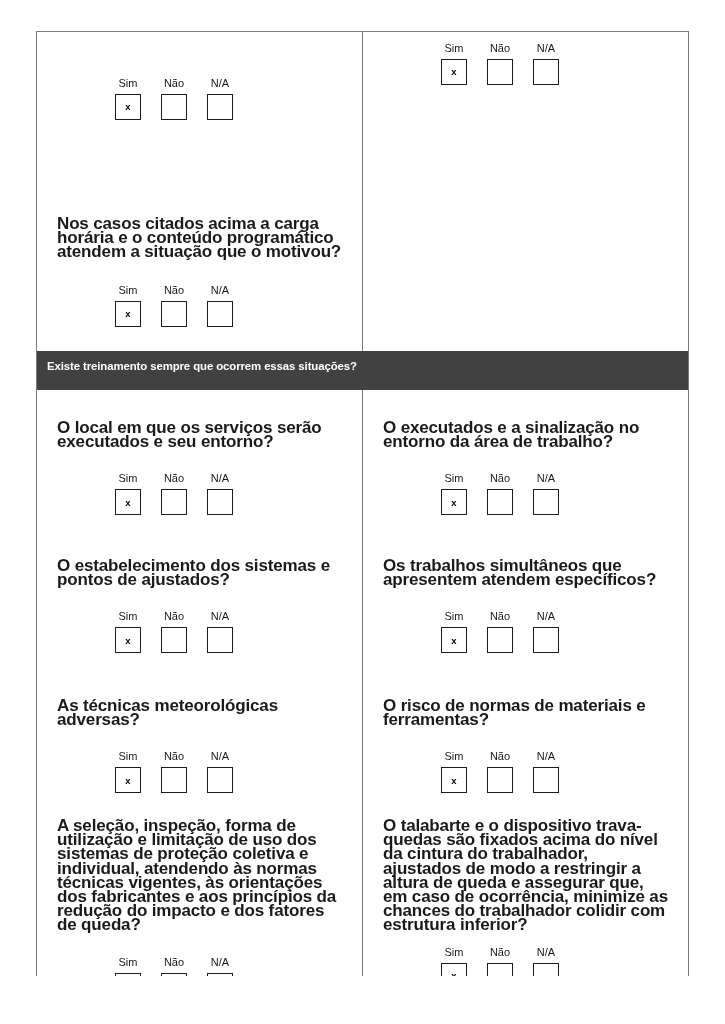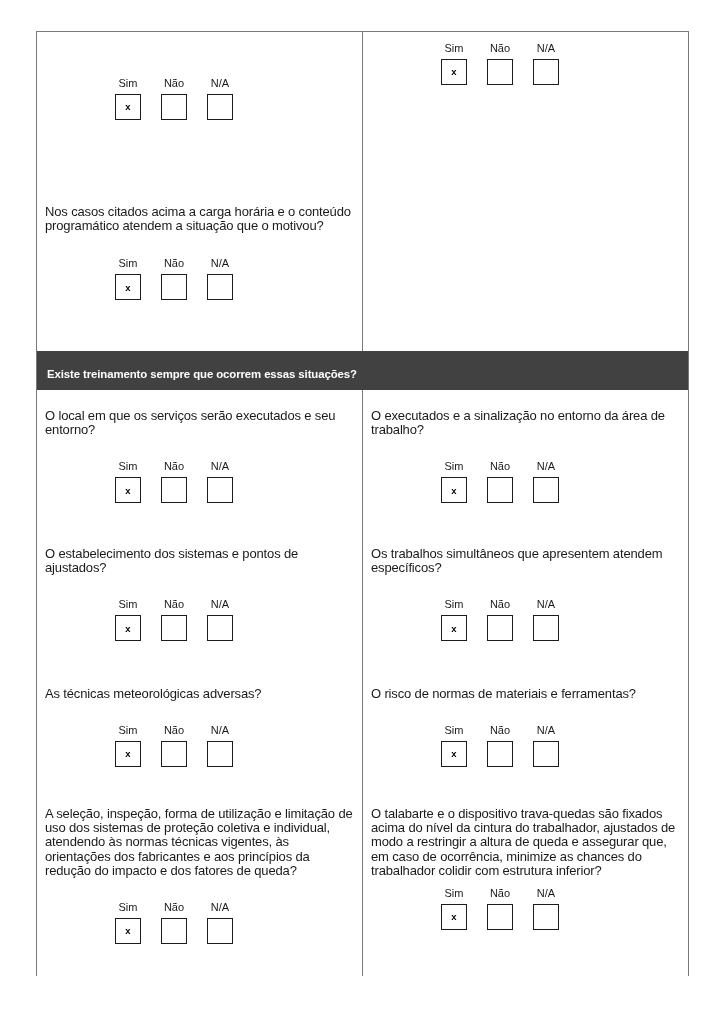--- a/index.html
+++ b/index.html
@@ -59,26 +59,26 @@
     box-sizing: border-box;
     padding: 0 8px;
     position: relative;
   }
   .cell.right {
     width: 326px;
     padding-left: 9px;
   }
 
   .q-text {
-    font-size: 13px;
-    font-weight: normal;
+    font-size: 17px;
+    font-weight: bold;
     line-height: 14.2px;
     letter-spacing: -0.15px;
     color: #1a1a1a;
-    margin: 0;
+    margin: 12px;
   }
 
   
   .cb-group {
     position: relative;
     width: 160px;
     margin-left: 60px;
   }
   .cb-labels {
     display: flex;
@@ -116,21 +116,21 @@
     line-height: 1;
   }
 
   
   .section-banner {
     position: absolute;
     left: 0;
     width: 651px;
     background: #414141;
     box-sizing: border-box;
-    padding: 16px 10px 7px 10px;
+    padding: 8px 10px 7px 10px;
   }
   .section-banner .banner-text {
     font-size: 11.4px;
     font-weight: bold;
     line-height: 14.5px;
     color: #ffffff;
     letter-spacing: -0.1px;
     margin: 0;
     max-width: 320px;
   }

